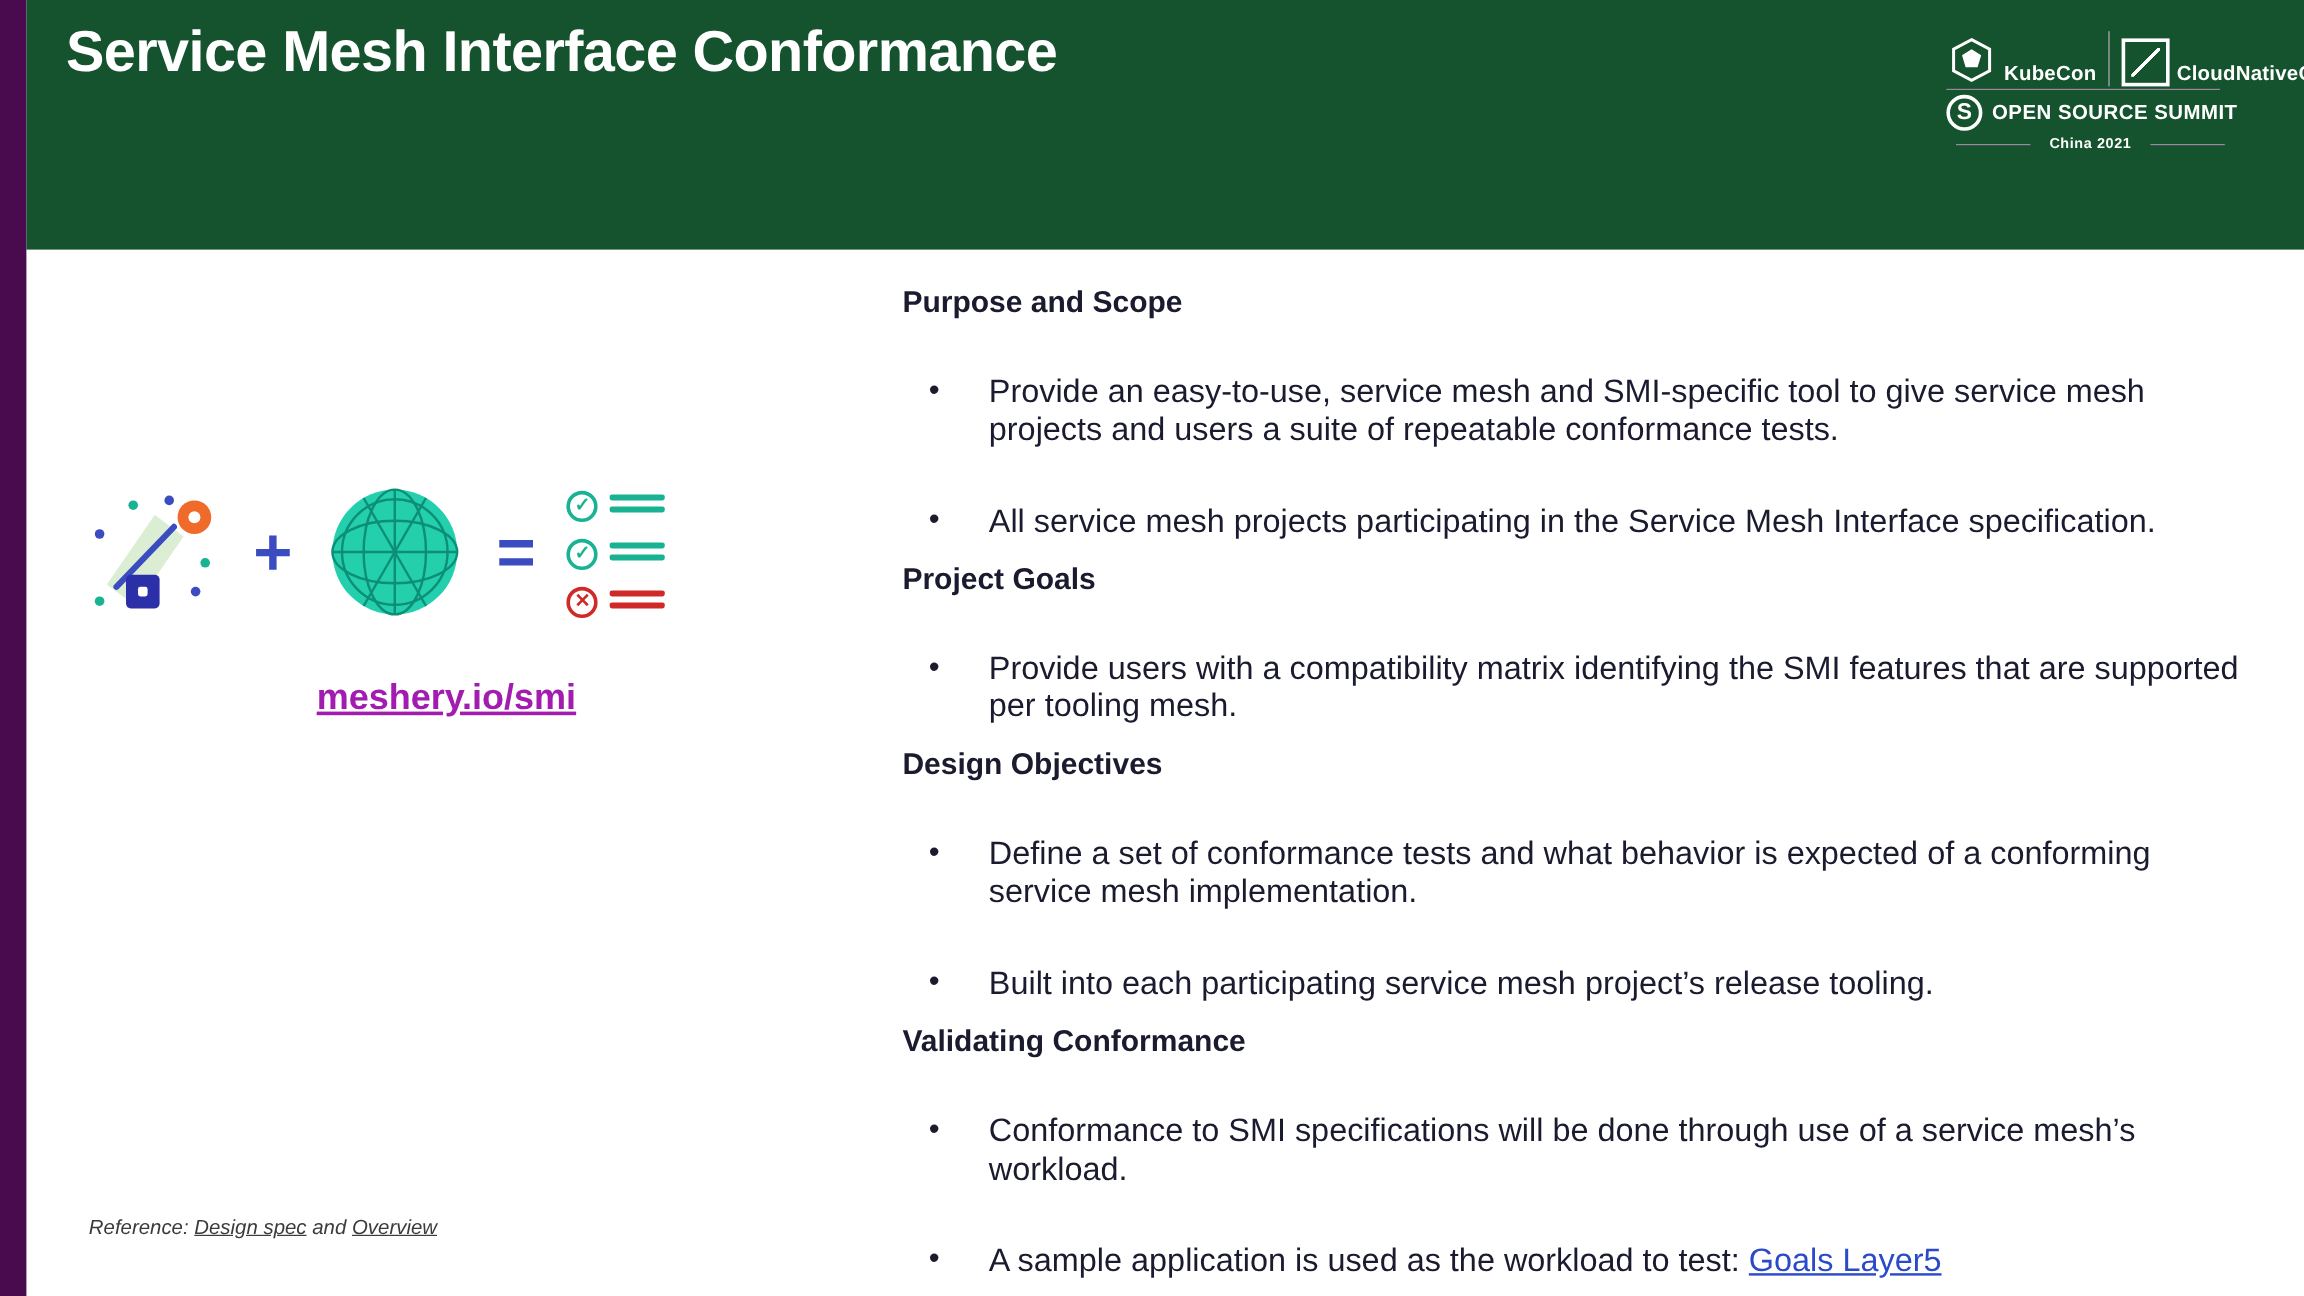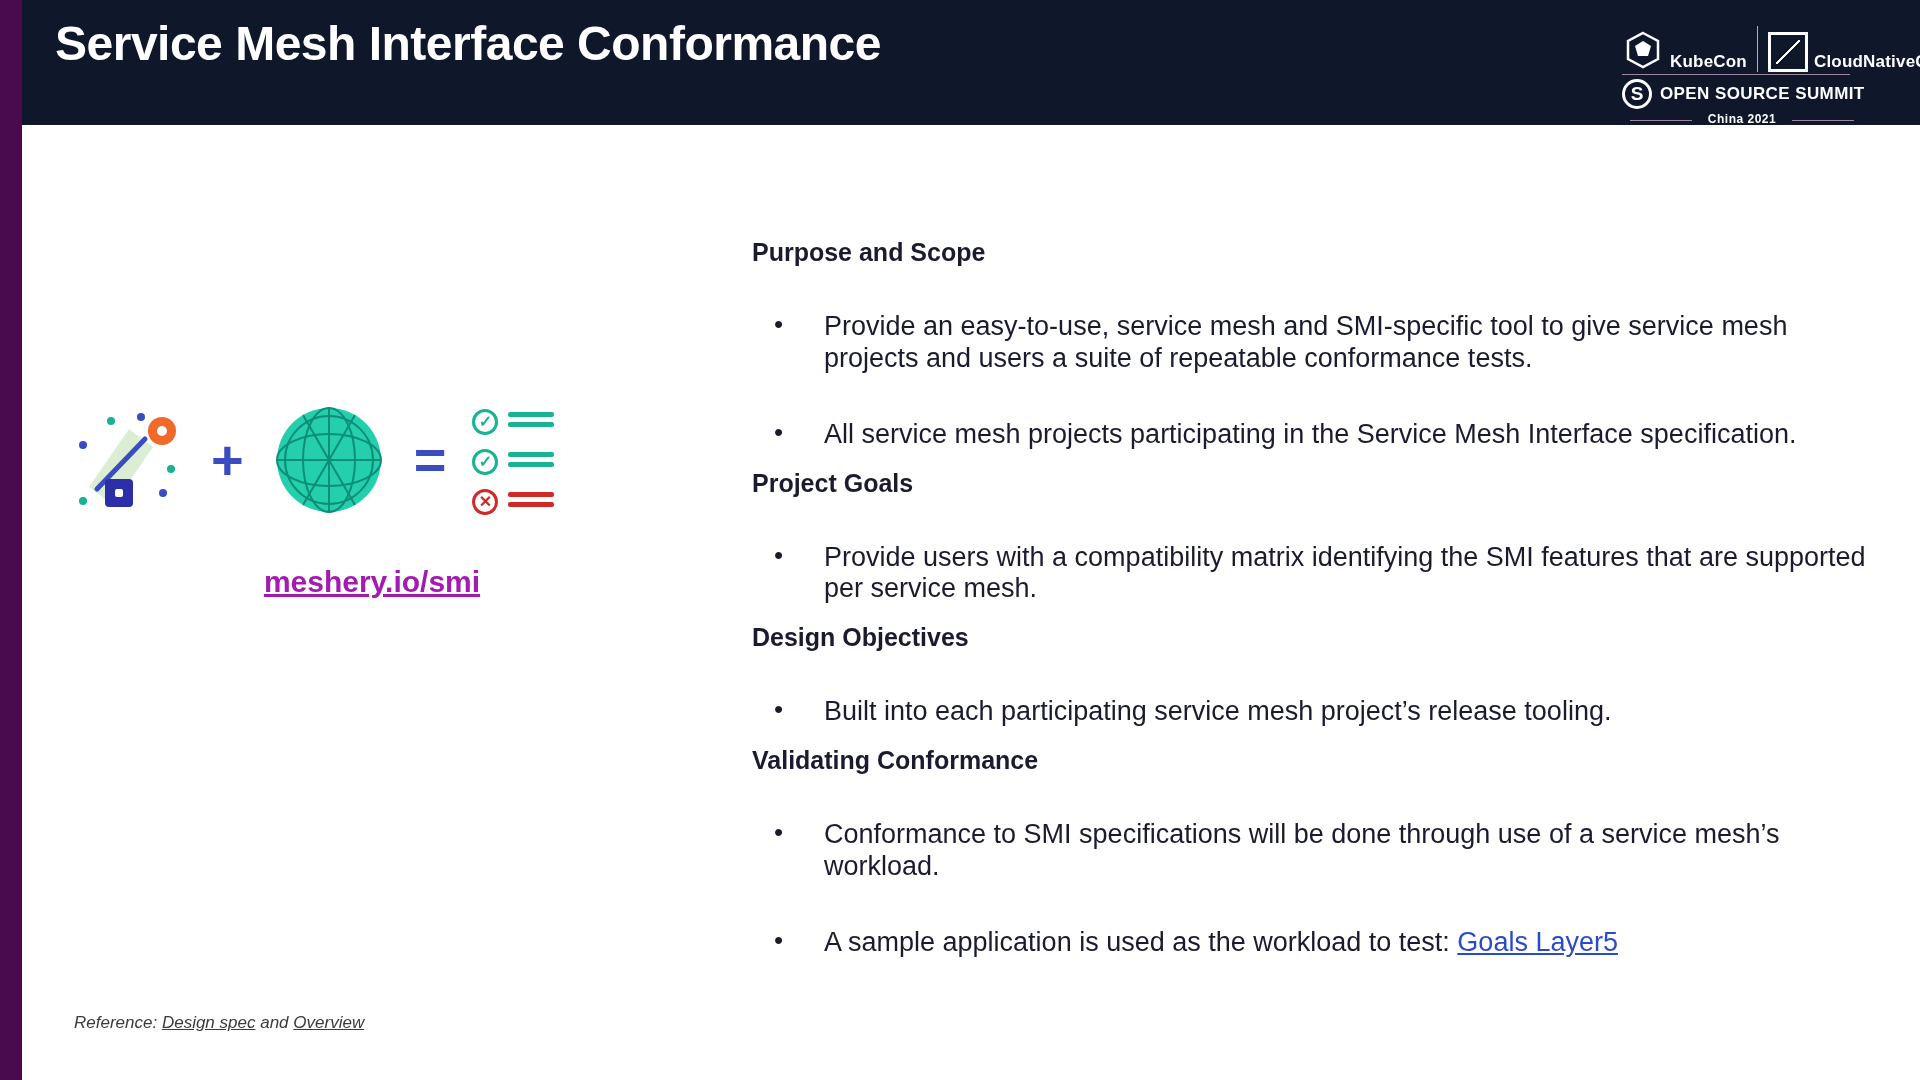--- a/index.html
+++ b/index.html
@@ -24,22 +24,22 @@
     height: 1080px;
     background: #4a0b4e;
   }
 
   
   .header {
     position: absolute;
     left: 22px;
     top: 0;
     width: 1898px;
-    height: 125px;
-    background: #0f172a;
+    height: 208px;
+    background: #14532d;
     box-sizing: border-box;
   }
   .header-title {
     position: absolute;
     left: 33px;
     top: 16px;
     color: #ffffff;
     font-size: 48px;
     font-weight: bold;
     letter-spacing: -0.5px;
@@ -393,25 +393,26 @@
 <div class="right-col">
 
   <div class="section-head first">Purpose and Scope</div>
   <ul class="bullets">
     <li>Provide an easy-to-use, service mesh and SMI-specific tool to give service mesh projects and users a suite of repeatable conformance tests.</li>
     <li>All service mesh projects participating in the Service Mesh Interface specification.</li>
   </ul>
 
   <div class="section-head">Project Goals</div>
   <ul class="bullets">
-    <li>Provide users with a compatibility matrix identifying the SMI features that are supported per service mesh.</li>
+    <li>Provide users with a compatibility matrix identifying the SMI features that are supported per tooling mesh.</li>
   </ul>
 
   <div class="section-head">Design Objectives</div>
   <ul class="bullets">
+    <li>Define a set of conformance tests and what behavior is expected of a conforming service mesh implementation.</li>
     <li>Built into each participating service mesh project’s release tooling.</li>
   </ul>
 
   <div class="section-head">Validating Conformance</div>
   <ul class="bullets">
     <li>Conformance to SMI specifications will be done through use of a service mesh’s workload.</li>
     <li><span>A sample application is used as the workload to test: </span><a href="#">Goals Layer5</a></li>
   </ul>
 </div>
 

